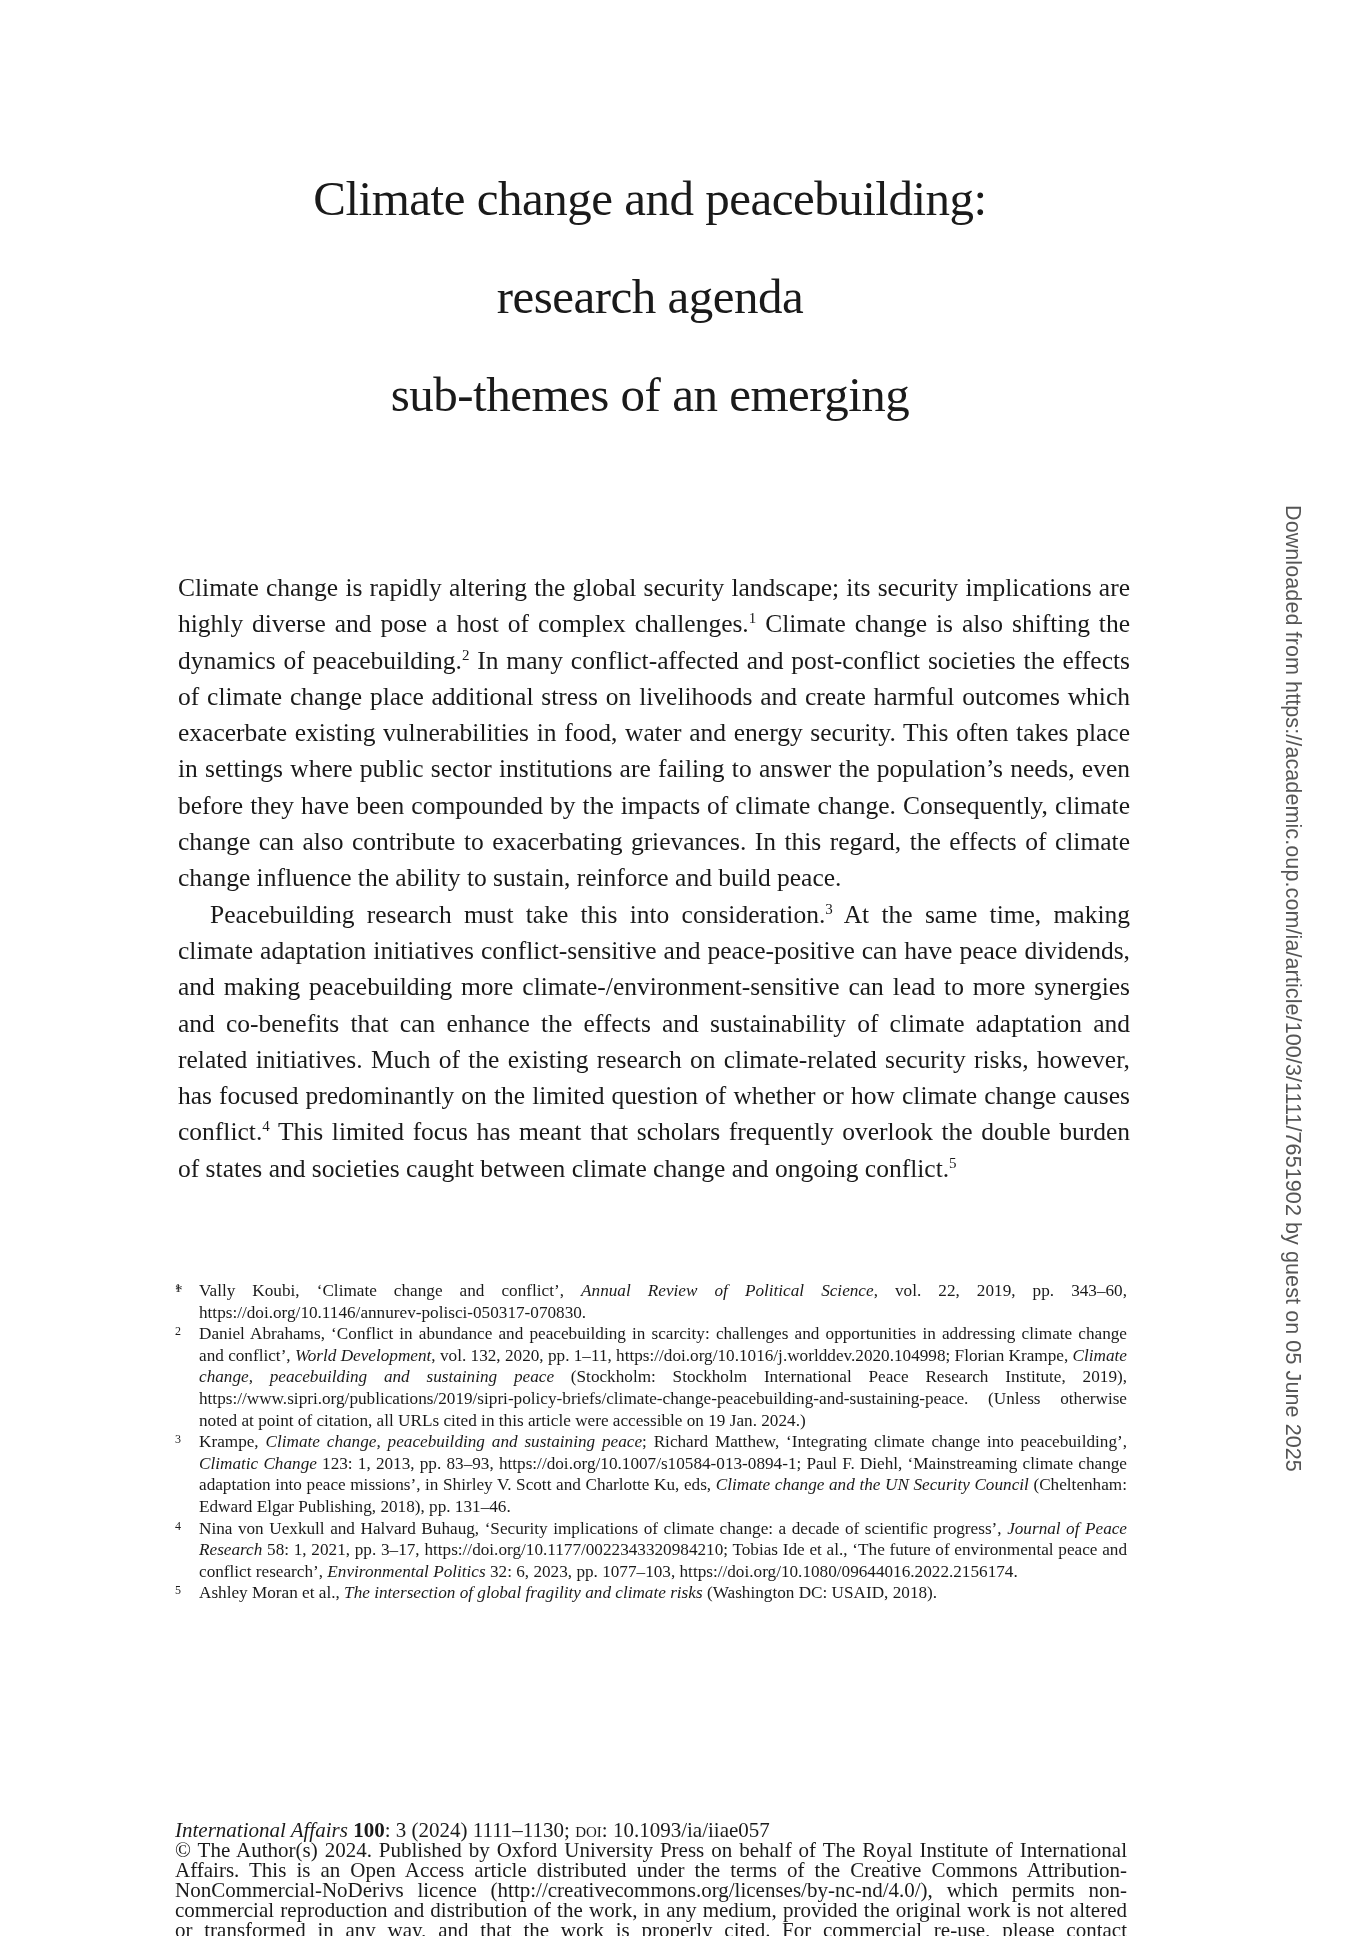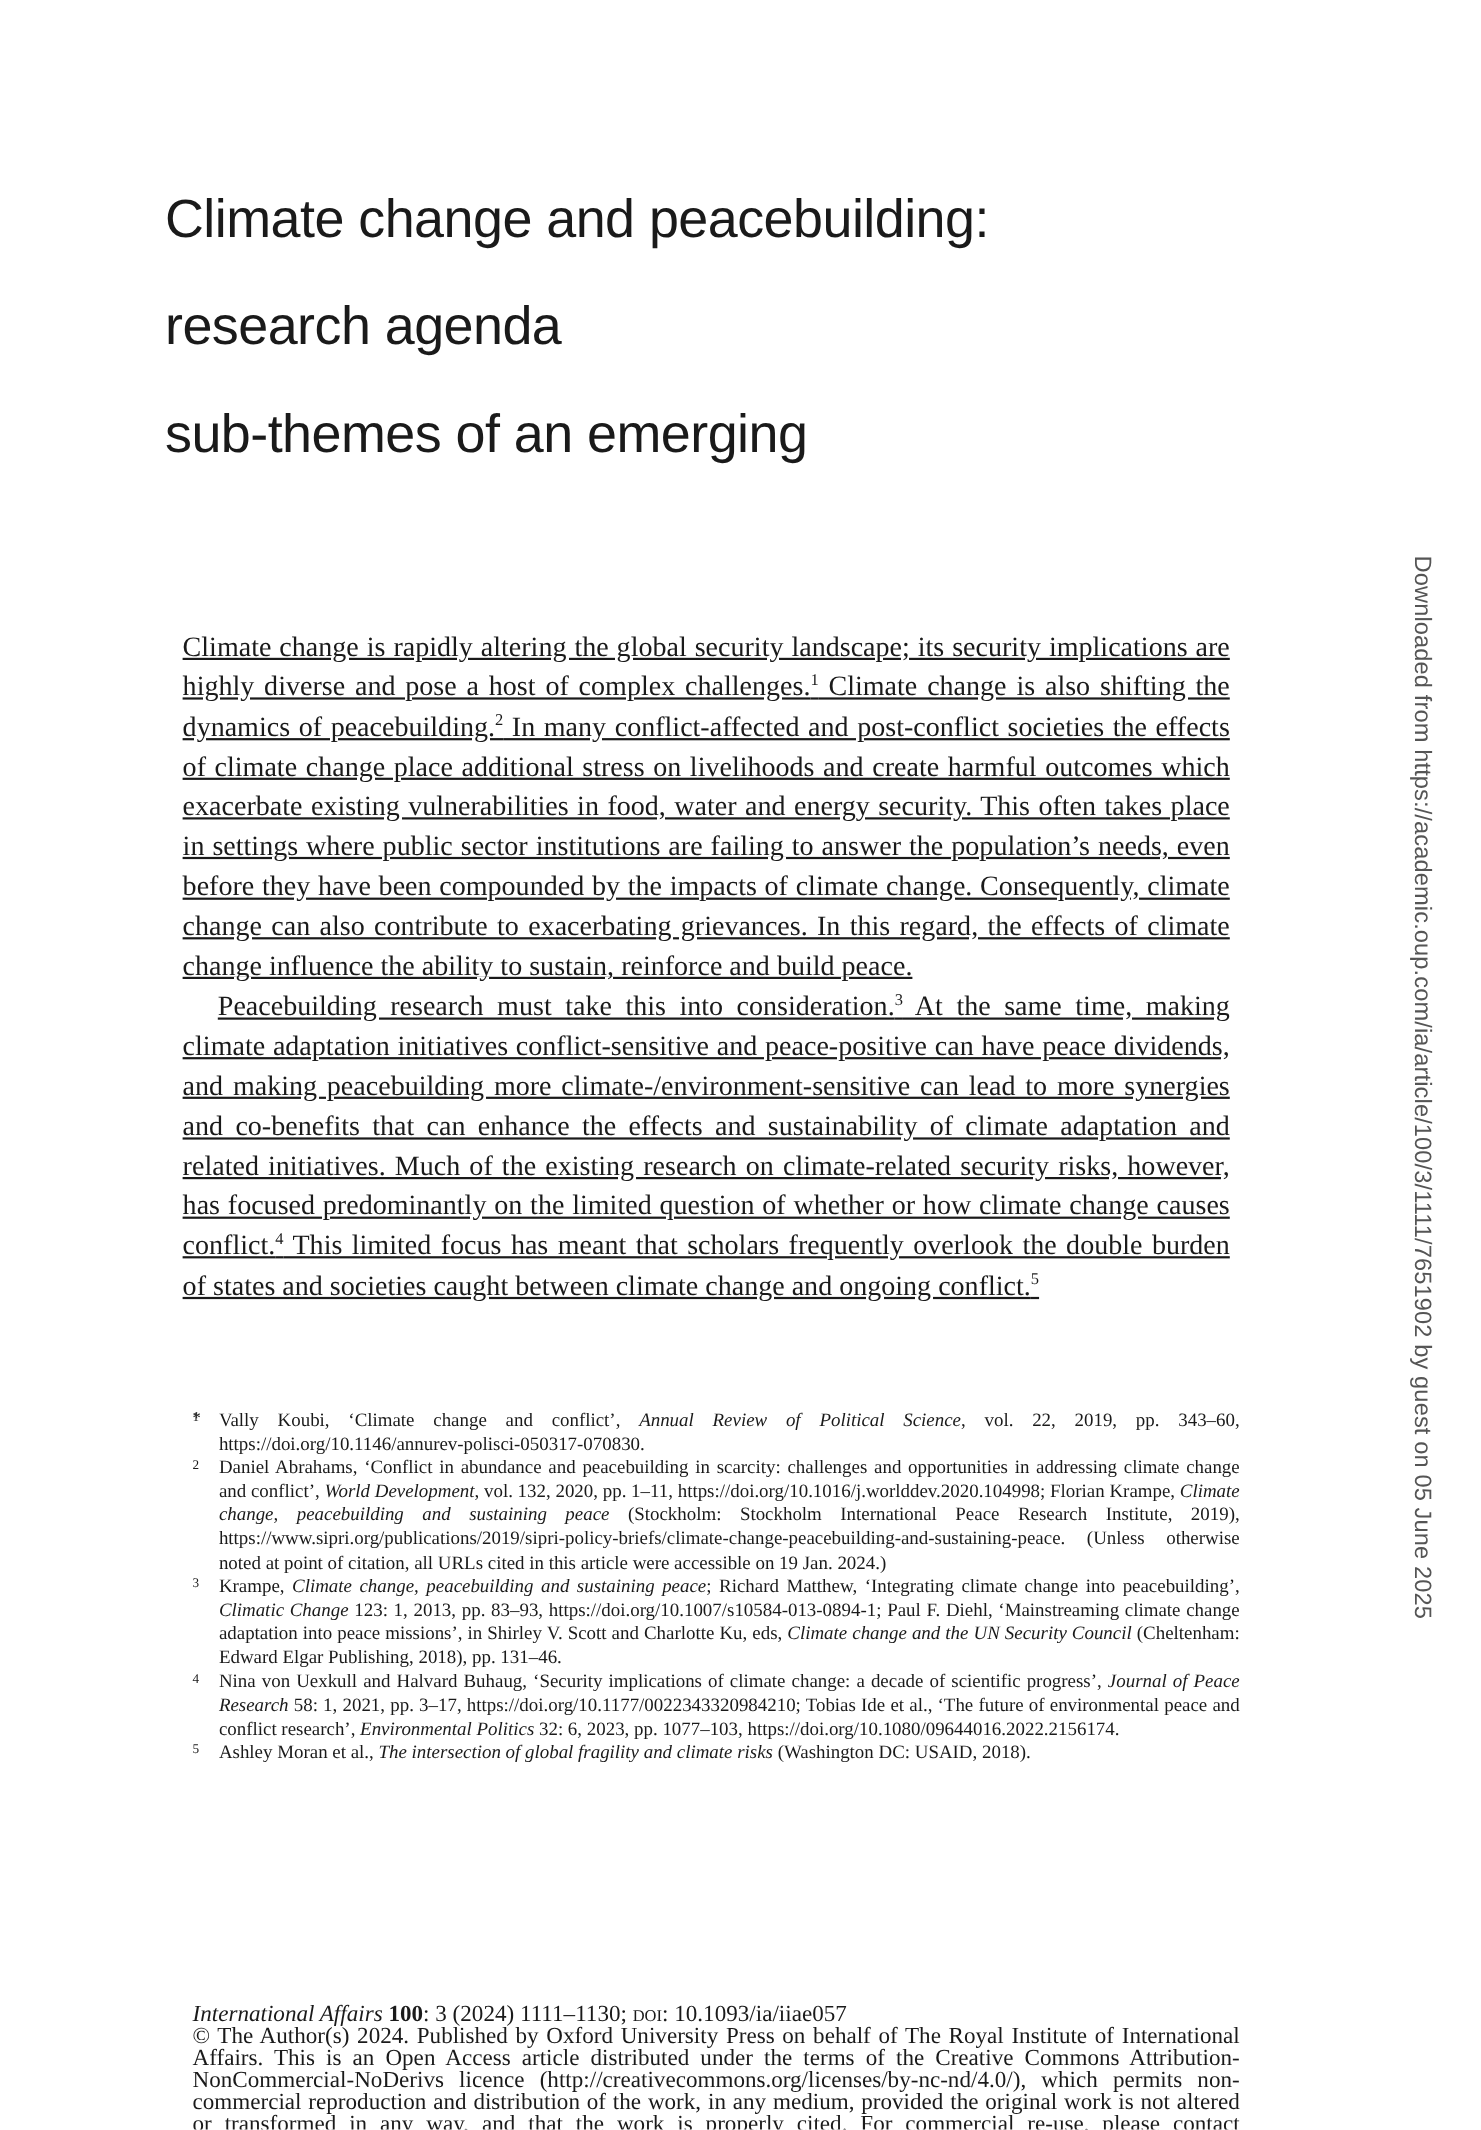--- a/index.html
+++ b/index.html
@@ -1,21 +1,21 @@
 <!DOCTYPE html>
 <html><head>
 <meta charset="utf-8">
 <style>
   html, body { margin: 0; padding: 0; background: #ffffff; }
   body { width: 1346px; height: 1936px; position: relative; overflow: hidden; color: #1a1a1a; }
-  .title-block { position: absolute; left: 150px; top: 150px; width: 1000px; text-align: left; font-family: Liberation Sans, sans-serif; }
+  .title-block { position: absolute; left: 150px; top: 150px; width: 1000px; text-align: center; font-family: Liberation Serif, serif; }
   .title-line { font-size: 49px; line-height: 98px; font-weight: normal; letter-spacing: -0.5px; margin: 0; }
   .authors { position: absolute; left: 150px; top: 458px; width: 1000px; text-align: center; font-family: "Liberation Sans", sans-serif; font-size: 27.5px; line-height: 35px; letter-spacing: -0.3px; }
   .authors sup { font-size: 17px; }
-  .body-text { position: absolute; left: 166px; top: 570px; width: 952px; font-family: "Liberation Serif", serif; font-size: 25.5px; line-height: 36.3px; text-align: justify; text-decoration: underline; }
+  .body-text { position: absolute; left: 178px; top: 570px; width: 952px; font-family: "Liberation Serif", serif; font-size: 25.5px; line-height: 36.3px; text-align: justify; }
   .body-text p { margin: 0; }
   .body-text p.indent { text-indent: 32px; }
   .body-text sup { font-size: 15px; line-height: 0; }
   .footnotes { position: absolute; left: 175px; top: 1280px; width: 952px; font-family: "Liberation Serif", serif; font-size: 17.2px; line-height: 21.6px; text-align: justify; }
   .fn { position: relative; padding-left: 24px; margin: 0; }
   .fn .marker { position: absolute; left: 0; top: -2px; font-size: 12px; }
   .fn .marker.star { font-size: 15px; top: 0; }
   .fn i { font-style: italic; }
   .journal-footer { position: absolute; left: 175px; top: 1784px; width: 952px; font-family: "Liberation Serif", serif; font-size: 21px; line-height: 20px; text-align: justify; margin-top: 36px; }
   .journal-footer p { margin: 0; }

